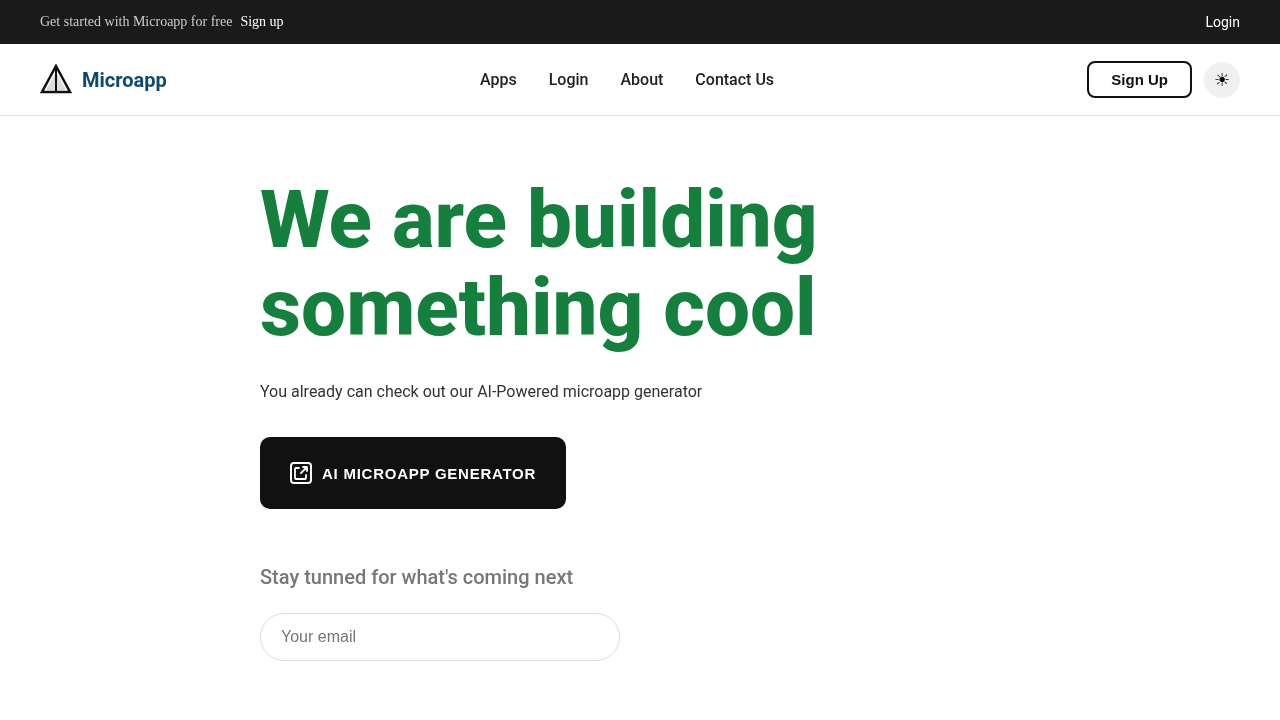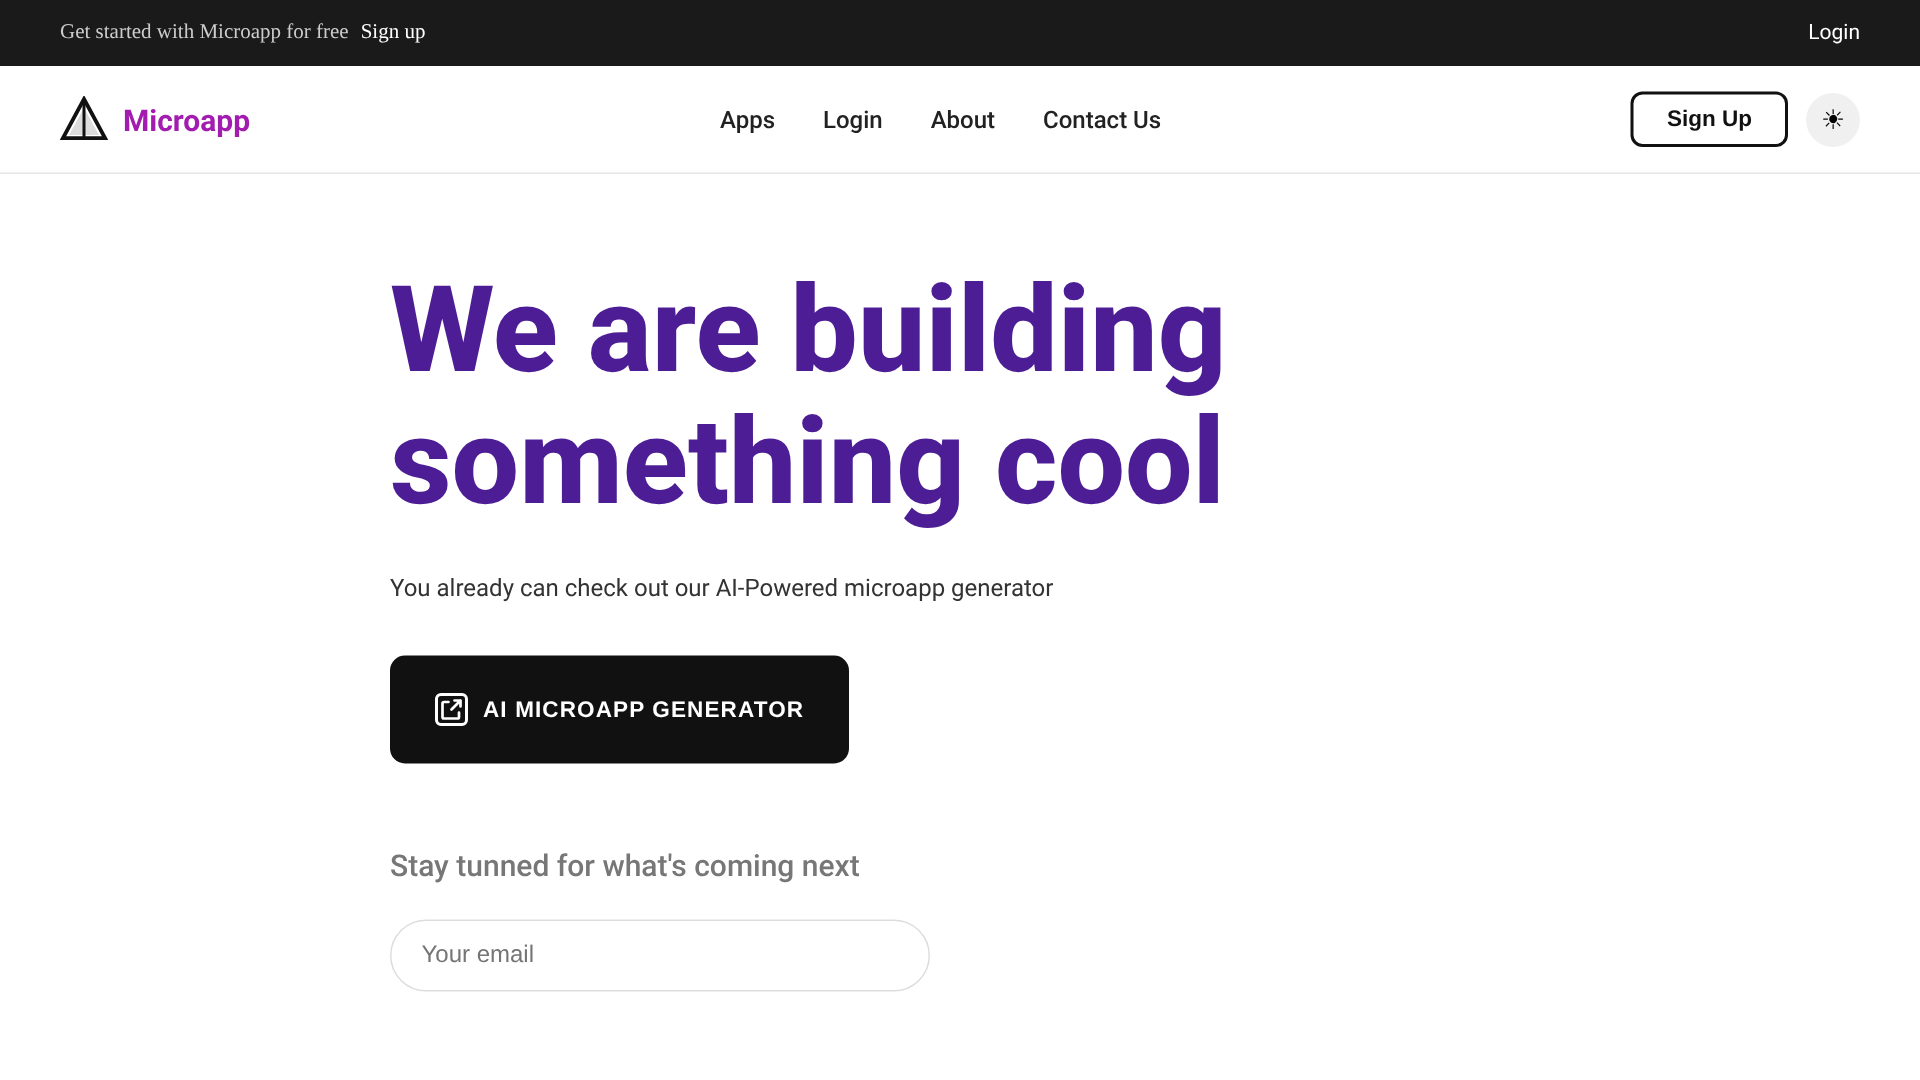--- a/index.html
+++ b/index.html
@@ -38,21 +38,21 @@
       text-decoration: none;
       color: #111;
     }
     .logo-icon {
       width: 32px;
       height: 32px;
     }
     .logo-text {
       font-size: 20px;
       font-weight: 700;
-      color: #a21caf;
+      color: #0c4a6e;
     }
     .nav-links {
       display: flex;
       align-items: center;
       gap: 32px;
       list-style: none;
     }
     .nav-links a {
       text-decoration: none;
       color: #222;
@@ -90,21 +90,21 @@
     
     .main-content {
       flex: 1;
       padding: 60px 40px 60px 260px;
       max-width: 1280px;
     }
     .hero-title {
       font-size: 80px;
       font-weight: 800;
       line-height: 1.1;
-      color: #4c1d95;
+      color: #15803d;
       margin-bottom: 30px;
       max-width: 700px;
     }
     .hero-subtitle {
       font-size: 16px;
       color: #333;
       margin-bottom: 36px;
       max-width: 550px;
     }
     .btn-ai-generator {

